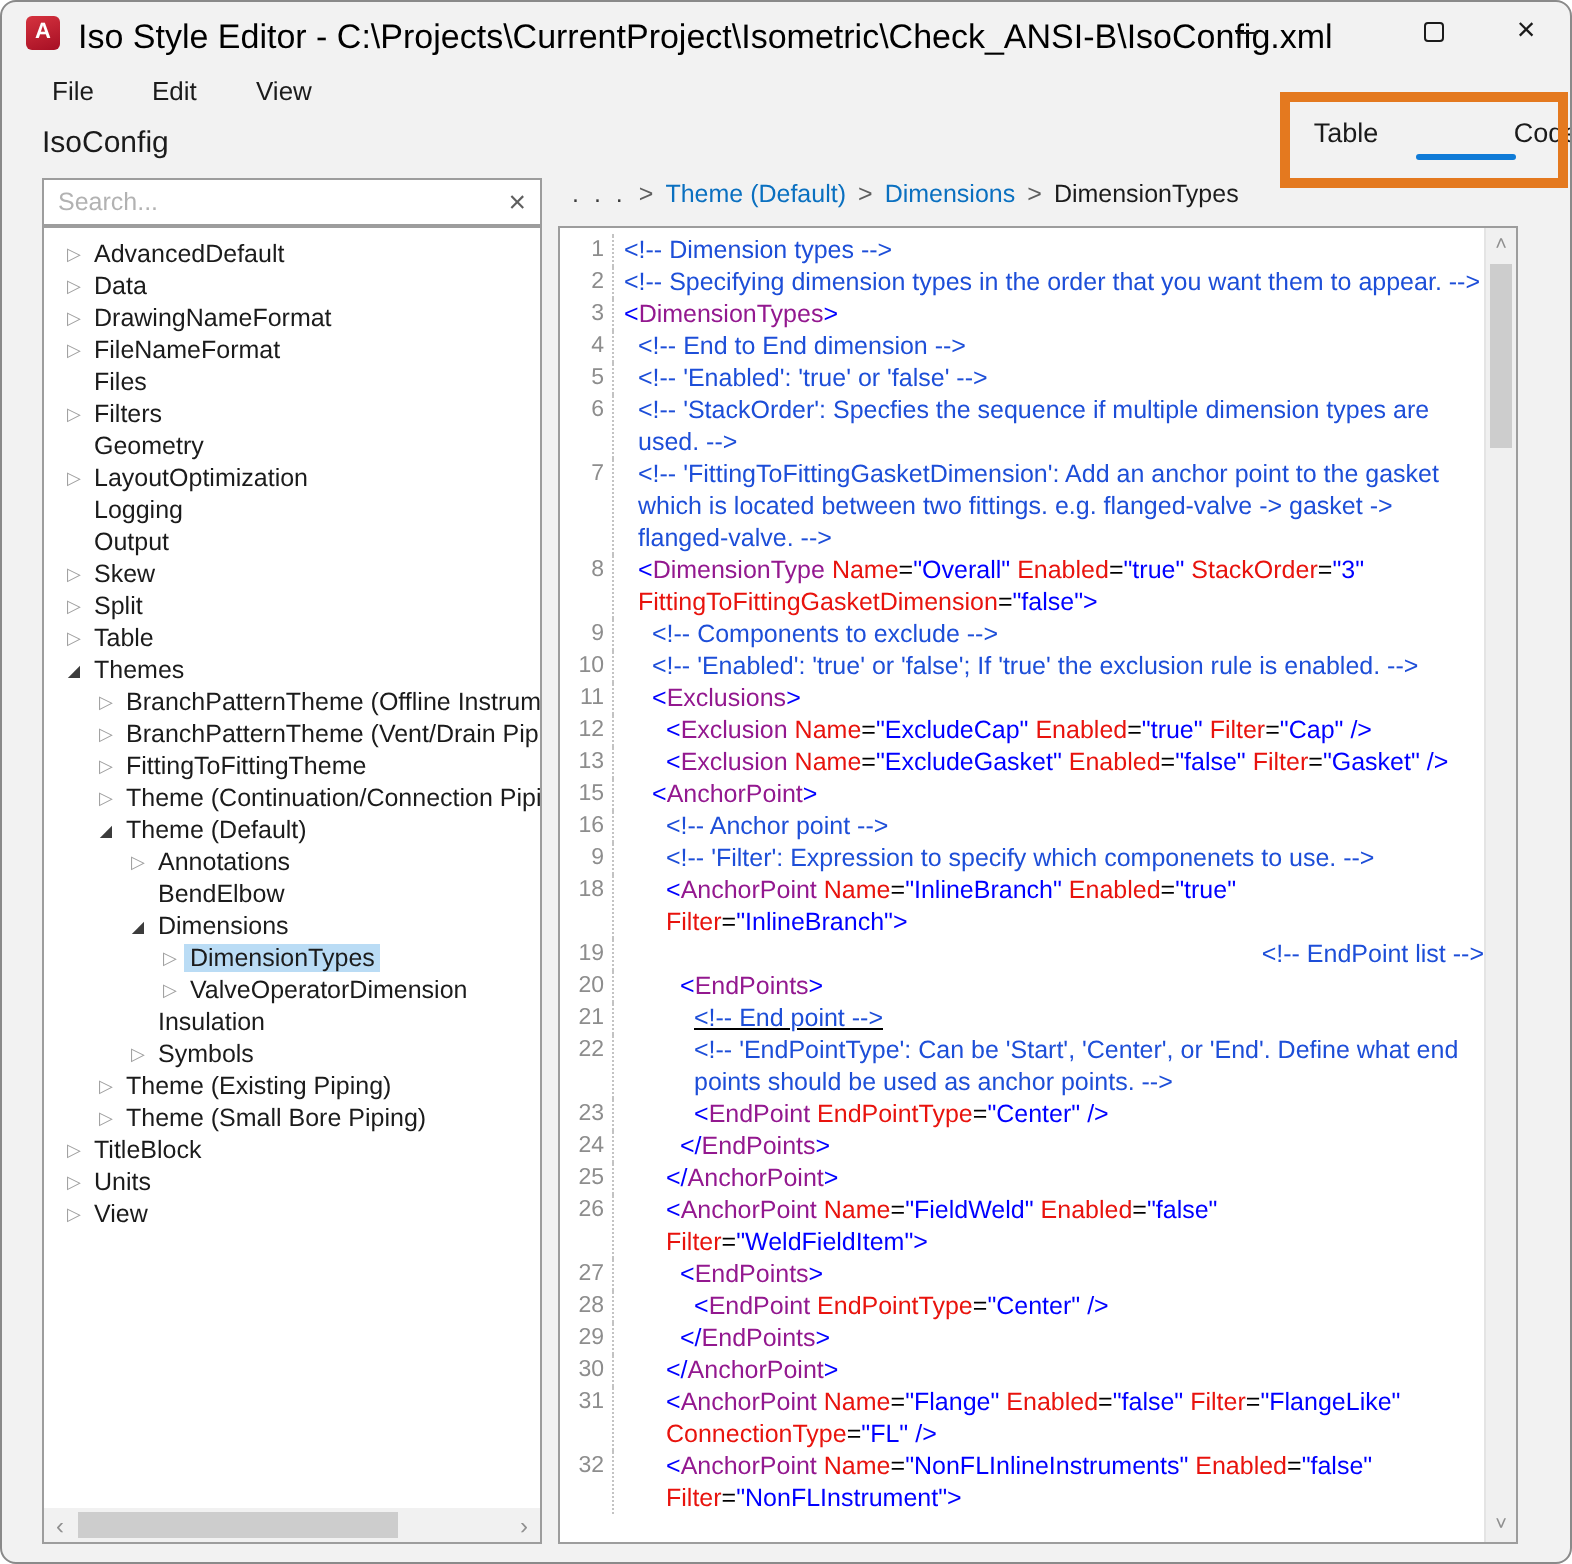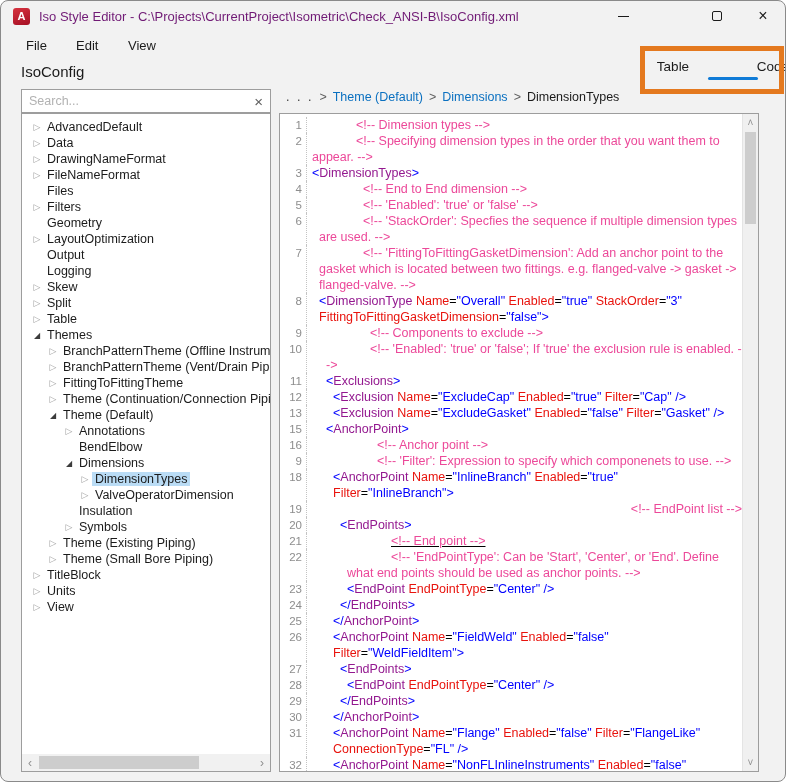--- a/index.html
+++ b/index.html
@@ -5,21 +5,21 @@
   * { box-sizing: border-box; }
   body { margin:0; background:#ffffff; font-family:"Liberation Sans", sans-serif; }
   .window { position:relative; width:786px; height:782px; background:#f2f2f2;
             border:1px solid #8a8a8a; border-radius:8px; overflow:hidden; }
 
   
   .titlebar { position:absolute; top:0; left:0; right:0; height:30px; }
   .app-icon { position:absolute; left:12px; top:7px; width:17px; height:17px; border-radius:3px;
               background:linear-gradient(160deg,#d6333f,#a60f24); color:#fff; font-size:11px;
               font-weight:bold; text-align:center; line-height:16px; }
-  .title-text { position:absolute; left:38px; top:8px; font-size:13px; color:#701a75; white-space:nowrap; }
+  .title-text { position:absolute; left:38px; top:8px; font-size:17px; color:#000000; white-space:nowrap; }
   .cap-btn { position:absolute; top:3px; width:34px; height:24px; display:flex; align-items:center; justify-content:center; color:#1b1b1b; }
   .btn-min { left:605px; } .btn-max { left:699px; } .btn-close { left:745px; }
   .min-glyph { width:11px; height:1px; background:#1b1b1b; display:inline-block; }
   .max-glyph { width:10px; height:10px; border:1.2px solid #1b1b1b; border-radius:2px; display:inline-block; }
   .close-glyph { font-size:16px; line-height:1; }
 
   
   .menubar { position:absolute; top:34px; left:0; right:0; height:24px; font-size:13px; color:#1b1b1b; }
   .menu-item { position:absolute; top:3px; cursor:default; }
   .mi-0 { left:25px; } .mi-1 { left:75px; } .mi-2 { left:127px; }
@@ -65,21 +65,21 @@
   .h-thumb { position:absolute; left:17px; top:2px; width:160px; height:13px; background:#cdcdcd; }
 
   
   .code-panel { position:absolute; left:278px; top:112px; width:480px; height:659px; background:#fff;
                 border:1px solid #9d9d9d; overflow:hidden; }
   .code-scroll { position:absolute; top:3px; left:0; right:16px; bottom:0; overflow:hidden; }
   .code-line { display:flex; font-size:12.5px; line-height:16px; }
   .ln { flex:0 0 27px; text-align:right; color:#8d8d8d; padding-right:4px;
         border-right:1px dotted #c3c3c3; font-size:11.5px; line-height:16px; }
   .lc { flex:1; white-space:pre-wrap; word-break:break-word; color:#000; }
-  .tk-c { color:#ec4899;margin-left:44px; }  
+  .tk-c { color:#1d4ed8; }  
   .tk-b { color:#0000ff; }  
   .tk-e { color:#93188f; }  
   .tk-a { color:#e8130d; }  
   .tk-v { color:#0000ff; }  
   .tk-t { color:#000000; }
   .vtrack { position:absolute; right:0; top:0; bottom:0; width:16px; background:#f0f0f0; border-left:1px solid #e4e4e4; }
   .v-arrow { position:absolute; left:0; width:15px; height:15px; color:#8f8f8f; font-size:10px;
              display:flex; align-items:center; justify-content:center; }
   .v-up { top:1px; } .v-down { bottom:1px; }
   .v-thumb { position:absolute; left:2px; right:2px; top:18px; height:92px; background:#cdcdcd; }
@@ -159,25 +159,25 @@
         <div class="tree-row" style="padding-left: 8px;">
           <span class="expander none"></span>
           <span class="tree-label">Geometry</span>
         </div>
         <div class="tree-row" style="padding-left: 8px;">
           <span class="expander collapsed">▷</span>
           <span class="tree-label">LayoutOptimization</span>
         </div>
         <div class="tree-row" style="padding-left: 8px;">
           <span class="expander none"></span>
+          <span class="tree-label">Logging</span>
+        </div>
+        <div class="tree-row" style="padding-left: 8px;">
+          <span class="expander none"></span>
           <span class="tree-label">Output</span>
-        </div>
-        <div class="tree-row" style="padding-left: 8px;">
-          <span class="expander none"></span>
-          <span class="tree-label">Logging</span>
         </div>
         <div class="tree-row" style="padding-left: 8px;">
           <span class="expander collapsed">▷</span>
           <span class="tree-label">Skew</span>
         </div>
         <div class="tree-row" style="padding-left: 8px;">
           <span class="expander collapsed">▷</span>
           <span class="tree-label">Split</span>
         </div>
         <div class="tree-row" style="padding-left: 8px;">

